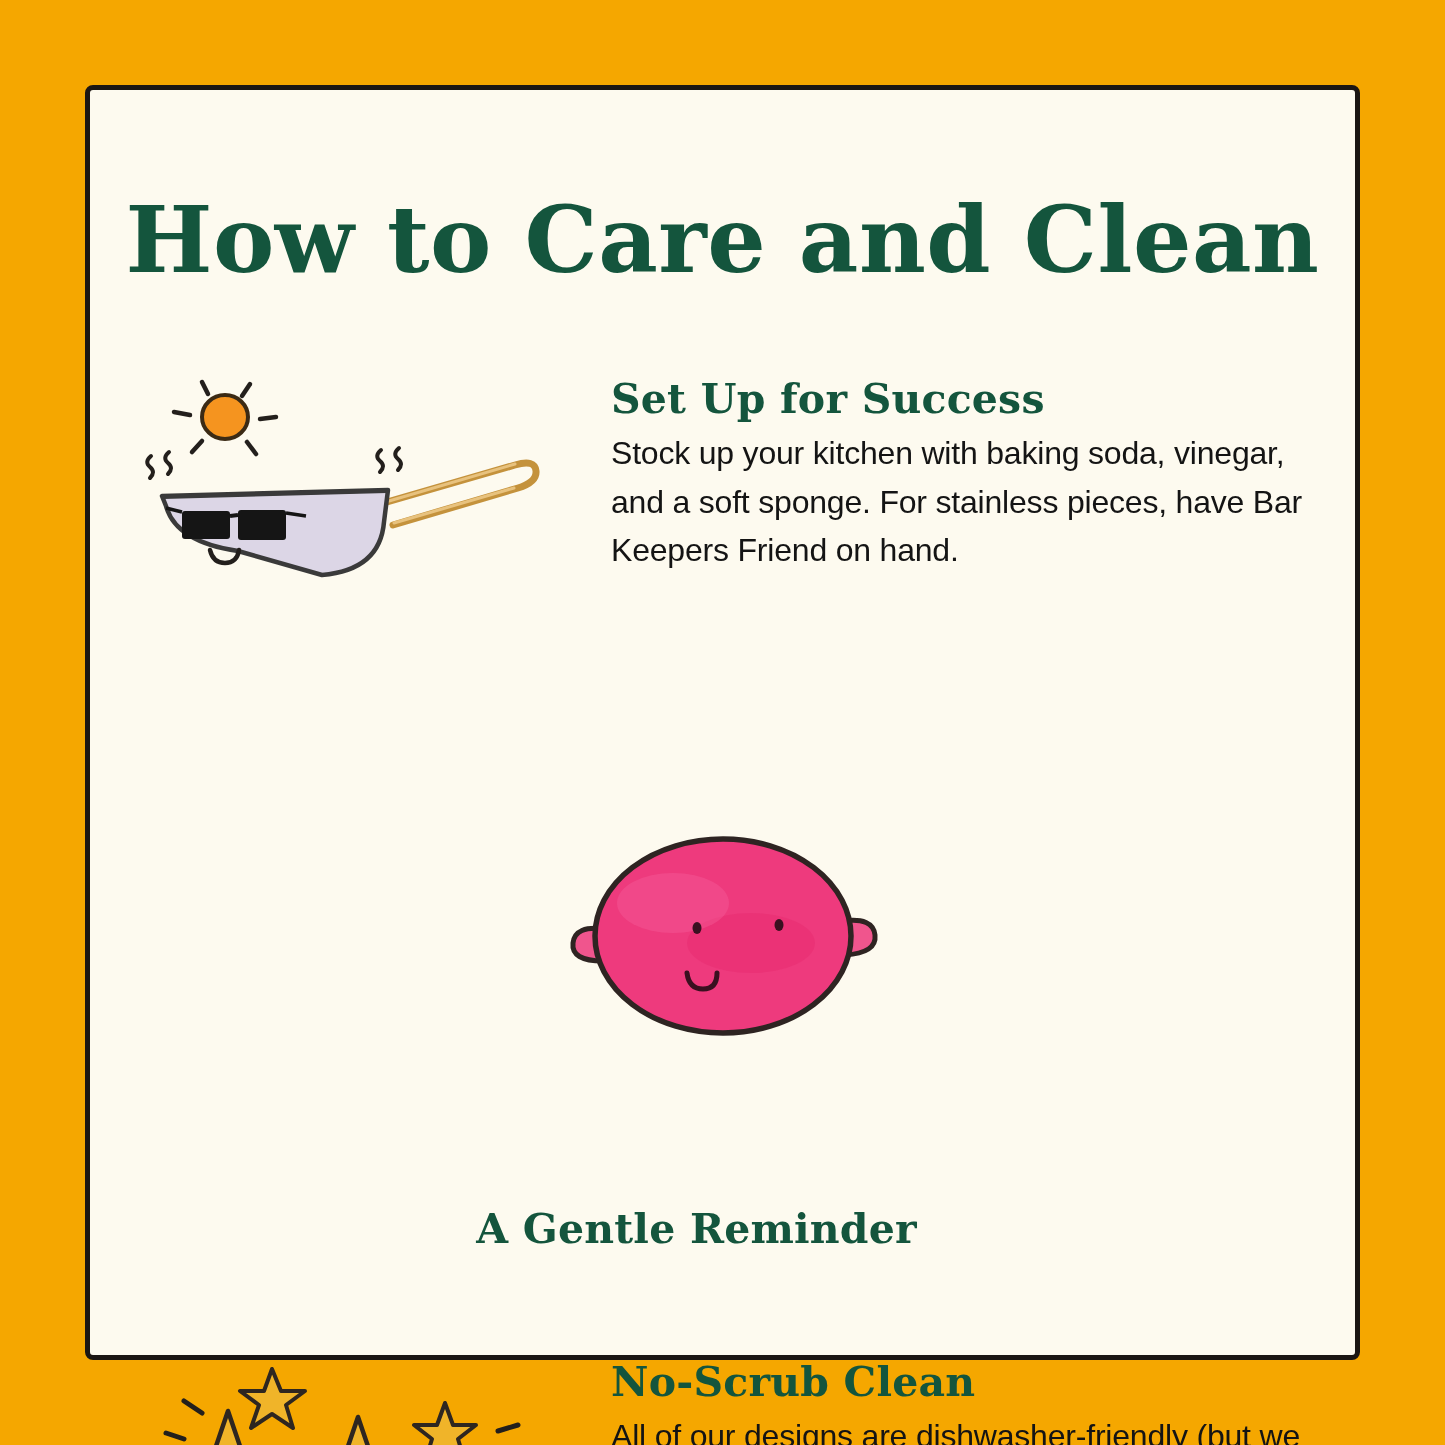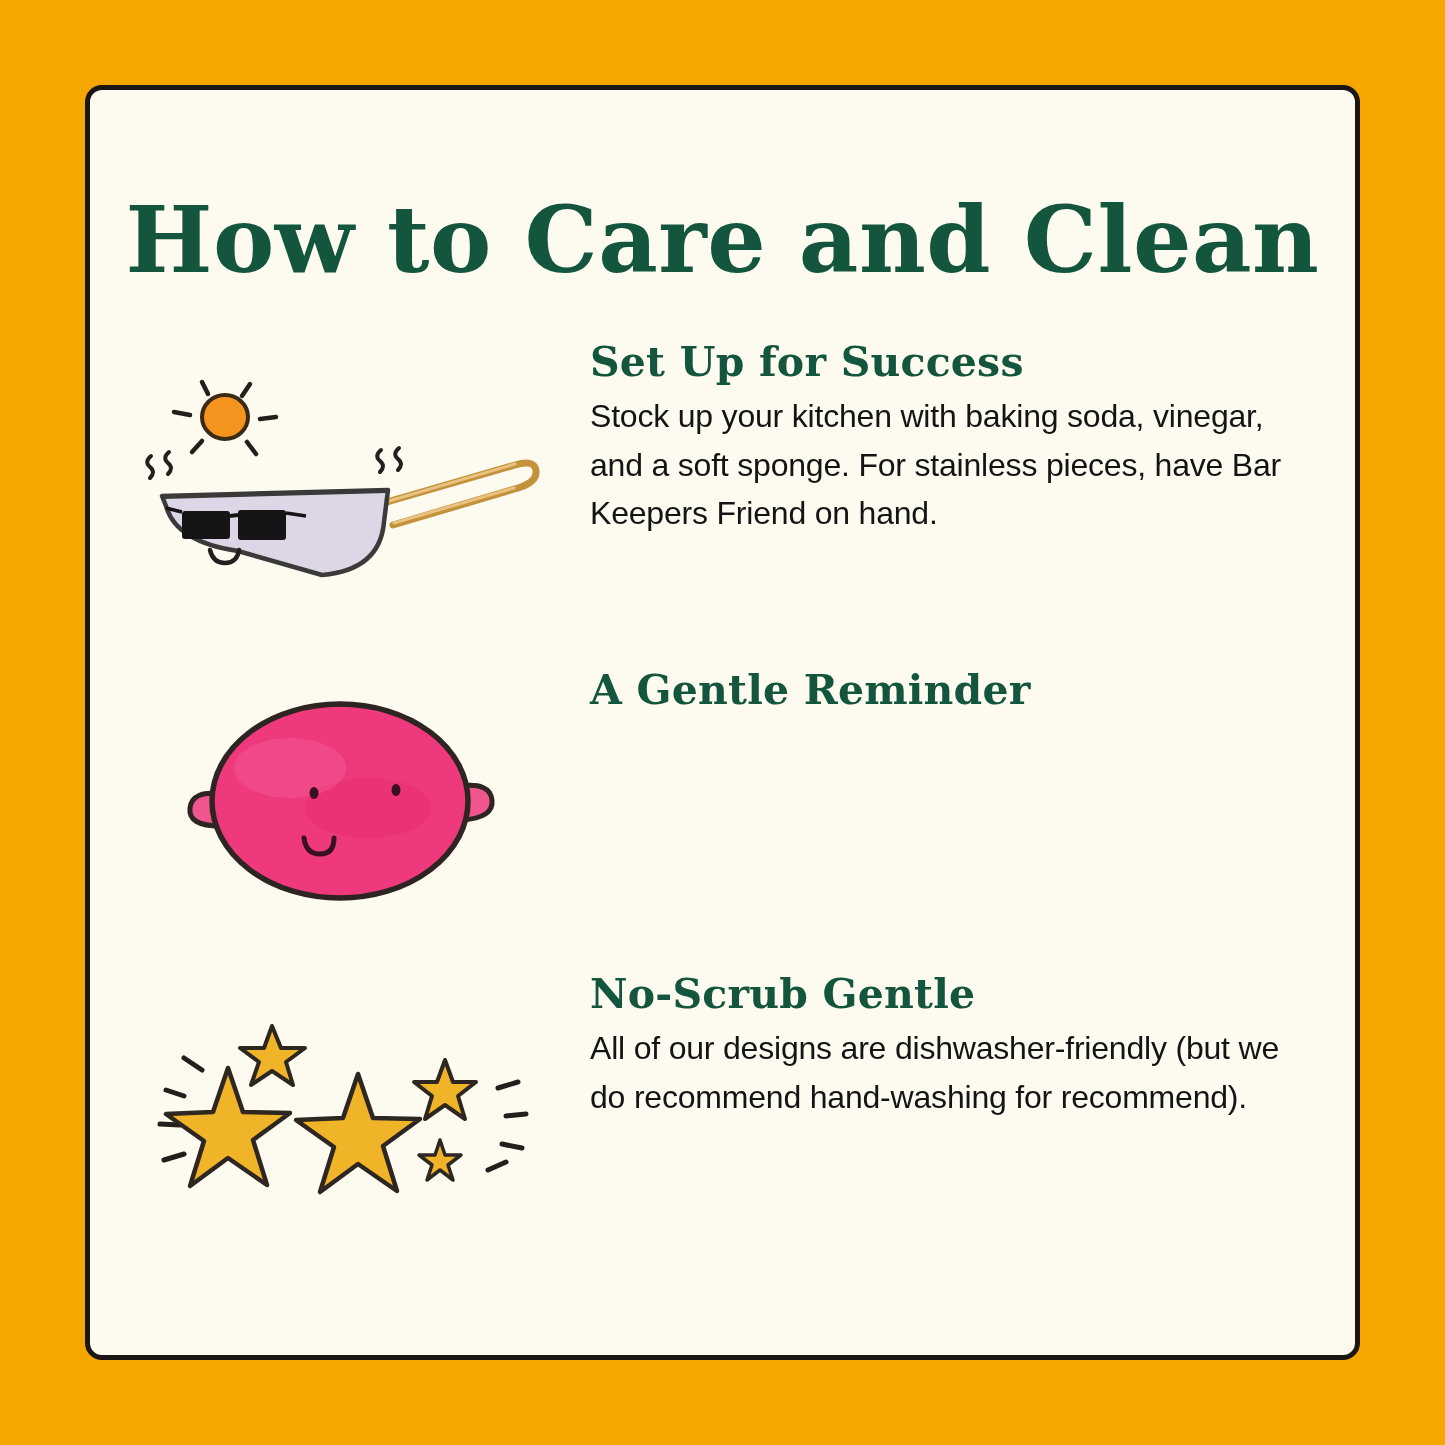--- a/index.html
+++ b/index.html
@@ -23,21 +23,21 @@
   
   .card {
     position: absolute;
     left: 85px;
     top: 85px;
     width: 1275px;
     height: 1275px;
     box-sizing: border-box;
     background: #FDFAEF;
     border: 5px solid #1B1613;
-    border-radius: 17px;
+    border-radius: 8px;
   }
 
   
   .title {
     position: absolute;
     left: 0;
     top: 104px;
     width: 100%;
     text-align: center;
     color: #14553D;
@@ -52,22 +52,23 @@
   
   .rows {
     position: absolute;
     left: 0;
     top: 250px;
     width: 100%;
   }
   .row {
     position: relative;
     display: flex;
-    align-items: flex-start;
+    align-items: center;
     margin-bottom: 56px;
+    gap: 21px;
   }
   .row:last-child { margin-bottom: 0; }
 
   .art {
     width: 500px;
     flex: 0 0 500px;
     display: flex;
     align-items: center;
     justify-content: center;
     position: relative;
@@ -93,21 +94,21 @@
     font-family: "Liberation Sans", sans-serif;
     font-size: 32px;
     line-height: 1.52;
     margin: 0;
     letter-spacing: -0.2px;
   }
 
   
   .row-1 { margin-top: 0px; }
   .row-1 .art  { padding-top: 22px; }
-  .row-2 { margin-top: 36px; }
+  .row-2 { margin-top: 36px; flex-direction: column; }
   .row-2 .art  { padding-top: 18px; }
   .row-3 { margin-top: 38px; }
   .row-3 .art  { padding-top: 40px; }
 </style>
 </head>
 <body>
 
 <div id="root">
 
   <div class="card">
@@ -225,20 +226,20 @@
 
             <path d="M208 62 L223 106 L270 107 L233 134 L247 179 L208 152 L170 180 L184 135 L146 108 L193 106 Z" fill="#F0B429" stroke="#2E2620" stroke-width="4.5" stroke-linejoin="round"></path>
 
             <path d="M295 48 L303 70 L326 70 L308 84 L315 107 L295 93 L275 107 L282 84 L264 70 L287 70 Z" fill="#F0B429" stroke="#2E2620" stroke-width="4" stroke-linejoin="round"></path>
 
             <path d="M290 128 L295 143 L311 143 L298 153 L303 168 L290 158 L277 168 L282 153 L269 143 L285 143 Z" fill="#F0B429" stroke="#2E2620" stroke-width="3.5" stroke-linejoin="round"></path>
           </svg>
         </div>
 
         <div class="copy">
-          <h3 class="sec-title">No-Scrub Gentle</h3>
+          <h3 class="sec-title">No-Scrub Clean</h3>
           <p class="sec-body">All of our designs are dishwasher-friendly (but we do recommend hand-washing for recommend).</p>
         </div>
       </div>
 
     </div>
   </div>
 </div>
 
 </body></html>

